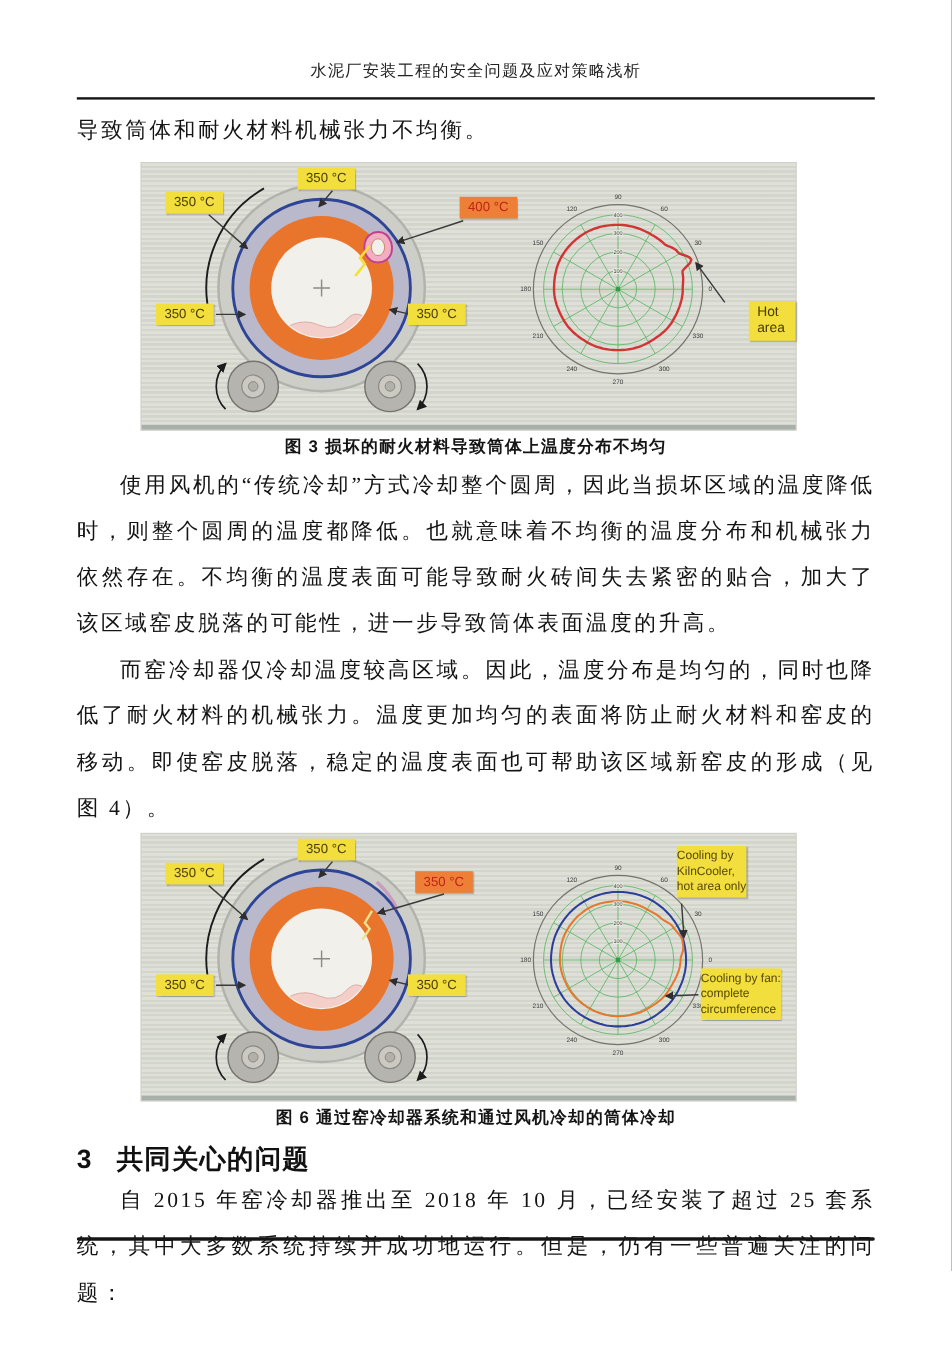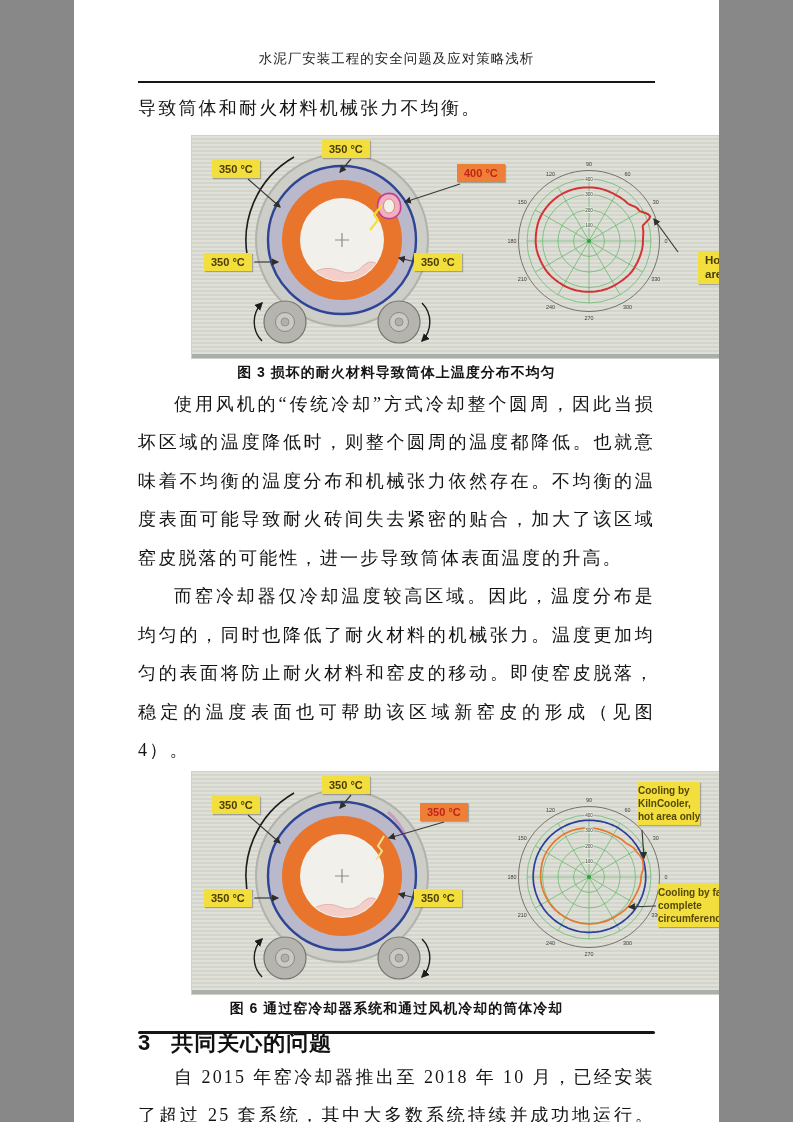--- a/index.html
+++ b/index.html
@@ -1,18 +1,18 @@
 <!DOCTYPE html>
 <html><head>
 <meta charset="utf-8">
 <style>
   * { margin:0; padding:0; box-sizing:border-box; }
   html,body { background:#888; }
   .page {
-    position:relative; width:645px; height:1122px; margin:0 auto;
+    position:relative; width:793px; height:1122px; margin:0 auto;
     background:#ffffff; overflow:hidden;
     font-family:"Liberation Serif","DejaVu Serif",serif; color:#1a1a1a;
   }
   .content { position:absolute; left:64px; right:64px; top:50px; }
   .doc-title { text-align:center; font-size:13.5px; letter-spacing:1px; color:#222; }
   .title-rule { height:2px; background:#161616; margin-top:13px; }
   .body-par {
     font-size:18px; line-height:38.5px; letter-spacing:2.2px;
     text-align:justify; text-justify:inter-character; color:#141414;
   }
@@ -27,21 +27,21 @@
     border-bottom:4px solid #a9b0ac; box-shadow:0 0 0 1px #cfd1c8;
   }
   .fig3 { margin-top:8px; }
   .fig4 { margin-top:2px; }
   .kiln-slot, .polar-slot, .overlay { position:absolute; }
   .kiln-slot { left:0; top:0; width:300px; height:222px; }
   .polar-slot { left:312px; top:20px; width:170px; height:170px; }
   .overlay { left:0; top:0; width:545px; height:222px; pointer-events:none; }
   .fig-label {
     position:absolute; font-family:"Liberation Sans","DejaVu Sans",sans-serif;
-    font-weight:bold; font-size:11px; color:#4a3c08;
+    font-weight:normal; font-size:11px; color:#4a3c08;
     background:#f2de3c; padding:2px 7px; white-space:pre-line; line-height:1.3;
     box-shadow:1px 1px 1px rgba(60,60,50,.35);
   }
   .fig-label.orange { background:#ee7f36; color:#c0241a; }
   .fig-label.note { font-size:10px; color:#56480a; padding:2px 0; text-align:left; }
   .fig-caption {
     text-align:center; font-family:"Liberation Sans","DejaVu Sans",sans-serif;
     font-weight:bold; font-size:14px; color:#151515; margin-top:6px; letter-spacing:1px;
   }
   .section-head {

